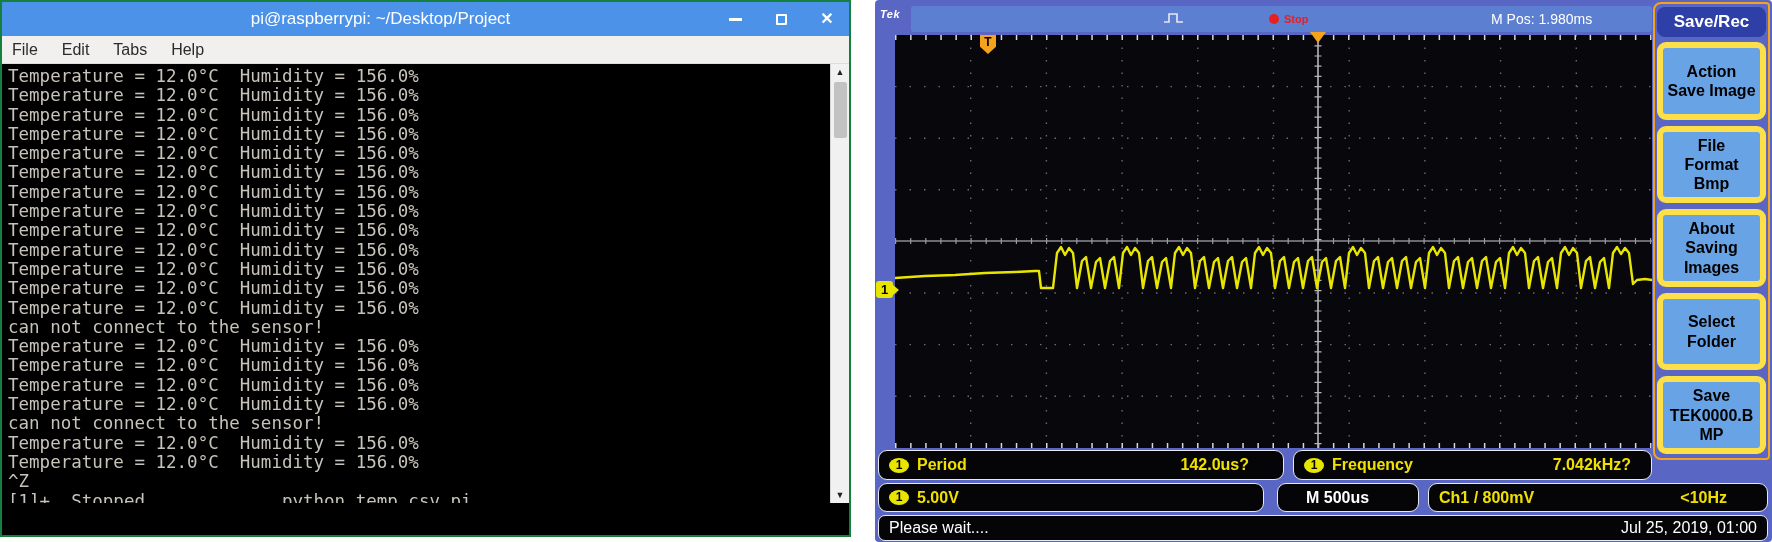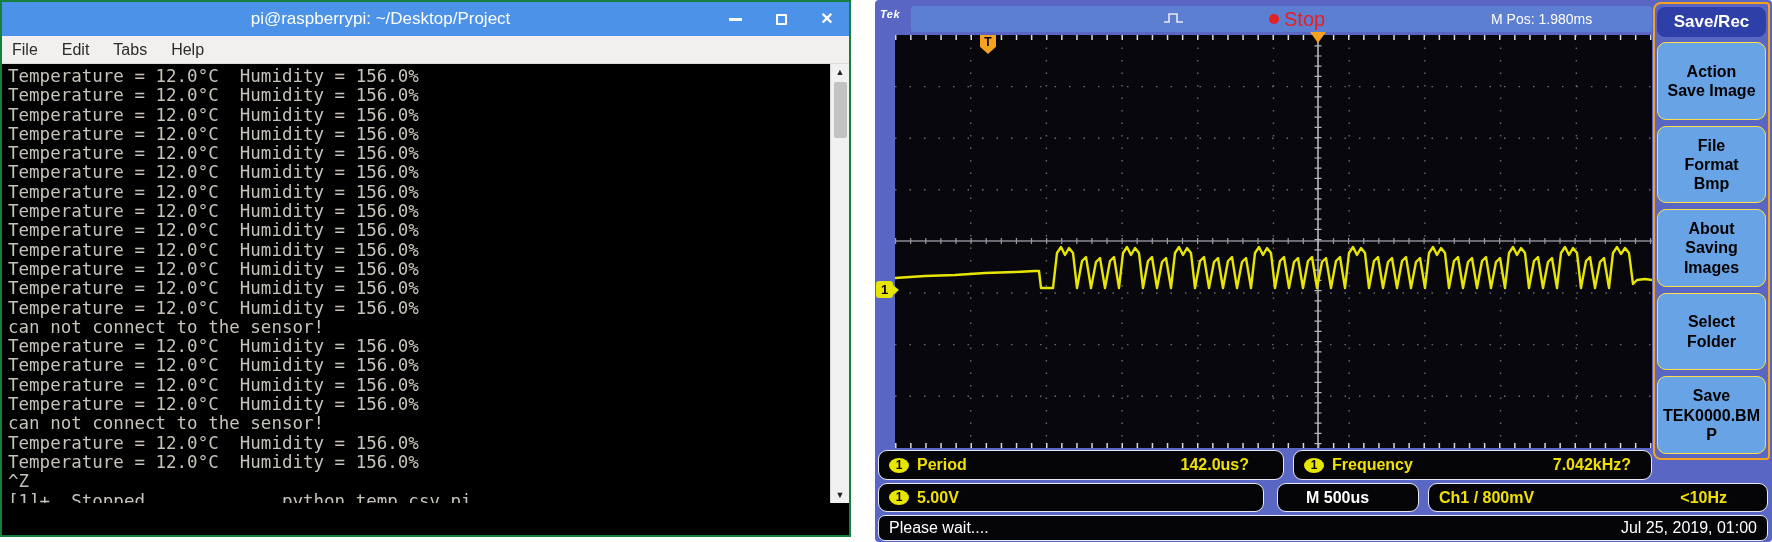--- a/index.html
+++ b/index.html
@@ -45,21 +45,21 @@
   
   .scope{position:absolute; left:875px; top:0; width:897px; height:542px;
     background:var(--scope-bg); border-radius:4px;}
   .tek-logo{position:absolute; left:5px; top:8px; color:#fff; font-size:11px; font-weight:bold;
     font-style:italic; letter-spacing:0.5px;}
   .top-strip{position:absolute; left:36px; top:6px; width:741px; height:26px;
     background:var(--scope-strip); border-radius:3px; display:flex; align-items:center;}
   .trig-glyph{position:absolute; left:252px; top:5px;}
   .stop-group{position:absolute; left:358px; display:flex; align-items:center; gap:5px;}
   .stop-dot{width:10px; height:10px; border-radius:50%; background:var(--stop-red);}
-  .stop-label{color:var(--stop-red); font-size:20px; font-weight:normal;}
+  .stop-label{color:var(--stop-red); font-size:11px; font-weight:bold;}
   .mpos{position:absolute; left:580px; color:#fff; font-size:14px;text-align:center;}
   .mpos-marker{position:absolute; left:415px; top:-3px; width:0; height:0; z-index:5;
     border-left:8px solid transparent; border-right:8px solid transparent;
     border-top:11px solid var(--accent-orange);}
   .lcd{position:absolute; left:20px; top:35px; width:757px; height:413px;
     background:var(--lcd-black); overflow:visible;}
   .lcd svg{position:absolute; left:0; top:0;}
   .trig-flag{position:absolute; left:85px; top:0px; width:16px; height:19px;
     background:var(--accent-orange); clip-path:polygon(0 0,100% 0,100% 62%,50% 100%,0 62%);
     color:#000; font-size:12px; font-weight:bold; text-align:center; line-height:15px; z-index:4;}
@@ -70,21 +70,21 @@
     border-left:6px solid var(--trace-yellow);}
 
   
   .menu-col{position:absolute; left:778px; top:2px; width:117px; height:458px;
     border:2px solid var(--accent-orange); border-radius:8px 4px 4px 8px; background:var(--scope-bg);}
   .menu-header{position:absolute; left:2px; top:3px; width:109px; height:30px;
     background:var(--menu-header-bg); border-radius:8px; color:#fff; font-size:17px; font-weight:bold;
     text-align:center; line-height:30px;}
   .softkeys{position:absolute; left:2px; top:38px; width:109px; bottom:4px;
     display:flex; flex-direction:column; gap:6px;}
-  .softkey{flex:1; background:var(--button-blue); border:1px solid #fde047; border-radius:9px;
+  .softkey{flex:1; background:var(--button-blue); border:6px solid #fde047; border-radius:9px;
     color:#000; font-size:16px; font-weight:bold; display:flex; align-items:center;
     justify-content:center; text-align:center; white-space:pre-line; line-height:1.2;
     cursor:pointer; overflow:hidden; word-break:break-all; padding:2px;}
 
   
   .blackbox{position:absolute; background:#050508; border:1px solid #e8e8f2; border-radius:9px;
     display:flex; align-items:center; padding:0 10px; gap:8px;}
   .ybadge{min-width:20px; height:15px; background:var(--trace-yellow); border-radius:50%;
     color:#000; font-size:12px; font-weight:bold; text-align:center; line-height:15px;}
   .ytext{color:var(--readout-yellow); font-size:16px; font-weight:bold;}

